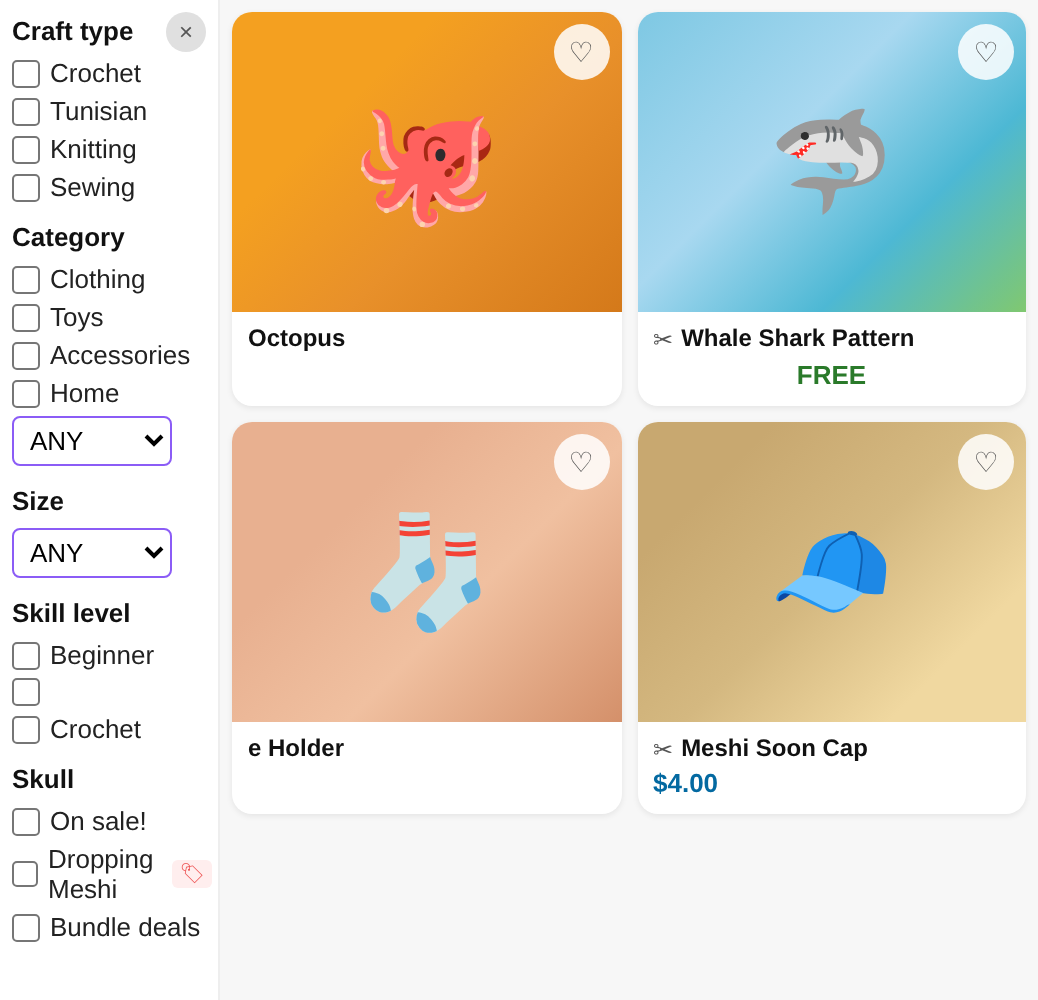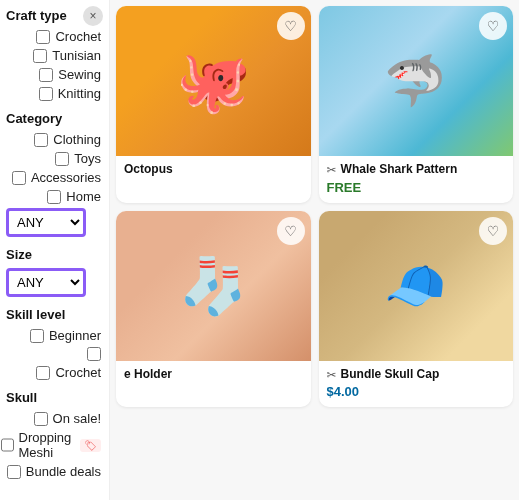--- a/index.html
+++ b/index.html
@@ -54,36 +54,35 @@
     }
 
     .checkbox-item {
       display: flex;
       align-items: center;
       gap: 5px;
       margin-bottom: 4px;
       font-size: 13px;
       color: #222;
       cursor: pointer;
-      justify-content: flex-end;
     }
     .checkbox-item input[type="checkbox"] {
       width: 14px;
       height: 14px;
       cursor: pointer;
       accent-color: #555;
     }
 
     .select-wrap {
       margin-bottom: 6px;
     }
     .select-wrap select {
       width: 80px;
       padding: 3px 4px;
-      border: 3px solid #8b5cf6;
+      border: 1px solid #8b5cf6;
       border-radius: 4px;
       font-size: 13px;
       background: #fff;
       cursor: pointer;
     }
 
     
     .main {
       flex: 1;
       height: 500px;
@@ -156,20 +155,21 @@
     }
 
     .card-price {
       font-size: 13px;
       font-weight: 700;
       color: #0369a1;
     }
 
     .card-price.free {
       color: #2a7a2a;
+      text-align: center;
     }
 
     
     .img-octopus {
       background: linear-gradient(135deg, #f4a020 30%, #e8902a 60%, #d4791a 100%);
       position: relative;
       overflow: hidden;
     }
     .img-octopus::before {
       content: '🐙';
@@ -239,25 +239,25 @@
   <div class="checkbox-item">
     <input type="checkbox" style="">
     <span>Crochet</span>
   </div>
   <div class="checkbox-item">
     <input type="checkbox" style="">
     <span>Tunisian</span>
   </div>
   <div class="checkbox-item">
     <input type="checkbox" style="">
+    <span>Knitting</span>
+  </div>
+  <div class="checkbox-item">
+    <input type="checkbox" style="">
     <span>Sewing</span>
-  </div>
-  <div class="checkbox-item">
-    <input type="checkbox" style="">
-    <span>Knitting</span>
   </div>
 
   <div class="section-title">Category</div>
   <div class="checkbox-item">
     <input type="checkbox" style="">
     <span>Clothing</span>
   </div>
   <div class="checkbox-item">
     <input type="checkbox" style="">
     <span>Toys</span>
@@ -359,20 +359,20 @@
         <div class="card-price"></div>
       </div>
     </div>
 
     <div class="card">
       <div class="card-img img-cap"></div>
       <button class="heart-btn">♡</button>
       <div class="card-body">
         <div class="card-title-row">
           <span class="scissor-icon">✂</span>
-          <span class="card-title">Bundle Skull Cap</span>
+          <span class="card-title">Meshi Soon Cap</span>
         </div>
         <div class="card-price">$4.00</div>
       </div>
     </div>
 
   </div>
 </div>
 
 </body></html>

